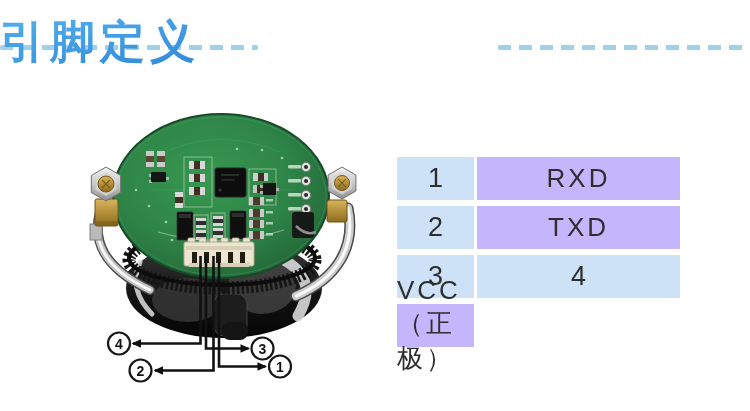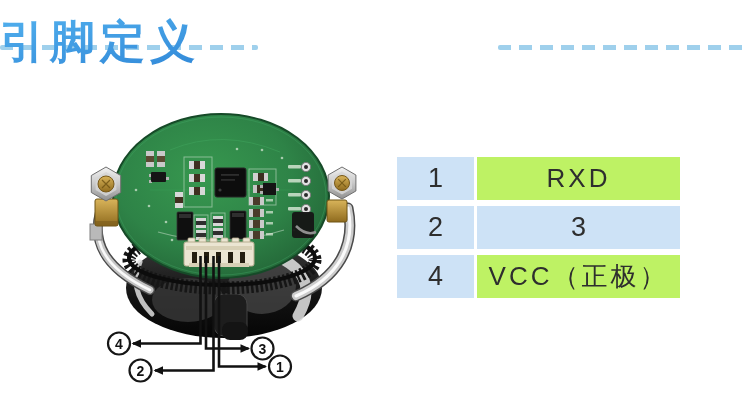--- a/index.html
+++ b/index.html
@@ -15,21 +15,21 @@
         background:repeating-linear-gradient(90deg,#9fd0ec 0 13px,transparent 13px 21px);}
   .dash-left{left:0;width:258px;}
   .dash-right{left:498px;width:252px;}
 
   
   .pin-table{position:absolute;left:397px;top:157px;display:grid;
              grid-template-columns:77px 203px;grid-auto-rows:43px;gap:6px 3px;}
   .cell{display:flex;align-items:center;justify-content:center;color:#2e2e2e;
         font-size:26px;letter-spacing:3px;}
   .cell.pin{background:#cde2f6;font-size:27px;letter-spacing:0;}
-  .cell.signal{background:#bef264;}
+  .cell.signal{background:#c4b5fd;}
 
   
   .device{position:absolute;left:0;top:80px;width:380px;height:331px;}
   .marker-text{font-family:"Liberation Sans","DejaVu Sans",sans-serif;
                font-size:14px;font-weight:bold;fill:#111;text-anchor:middle;}
 </style>
 </head>
 <body>
 
 <div class="stage">
@@ -266,18 +266,19 @@
         <circle cx="280" cy="366.5" r="11" fill="#ffffff" stroke="#161616" stroke-width="2.2"></circle>
         <text class="marker-text" x="280" y="371.5">1</text>
       </g>
     </g>
   </svg>
 
   <div class="pin-table">
     <div class="cell pin">1</div>
     <div class="cell signal">RXD</div>
     <div class="cell pin">2</div>
+    <div class="cell signal">TXD</div>
     <div class="cell pin">3</div>
     <div class="cell pin">4</div>
     <div class="cell signal">VCC（正极）</div>
   </div>
 
 </div>
 
 </body></html>

